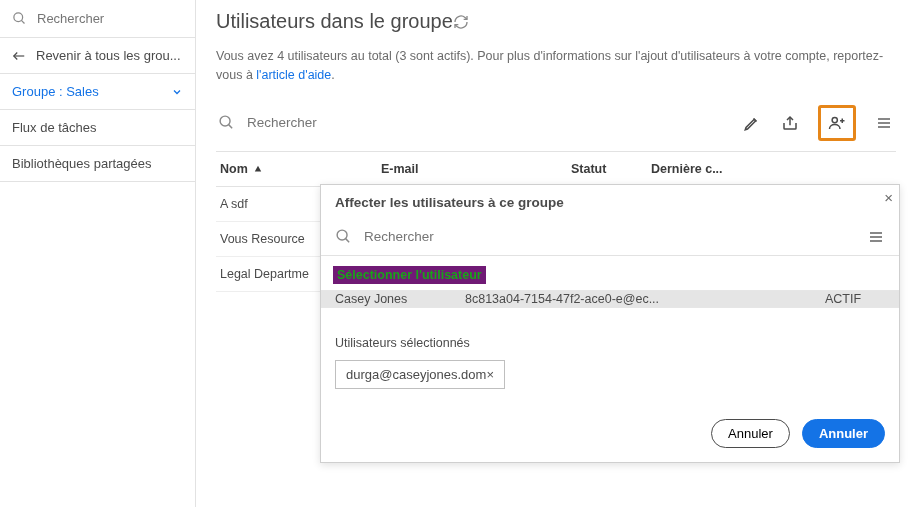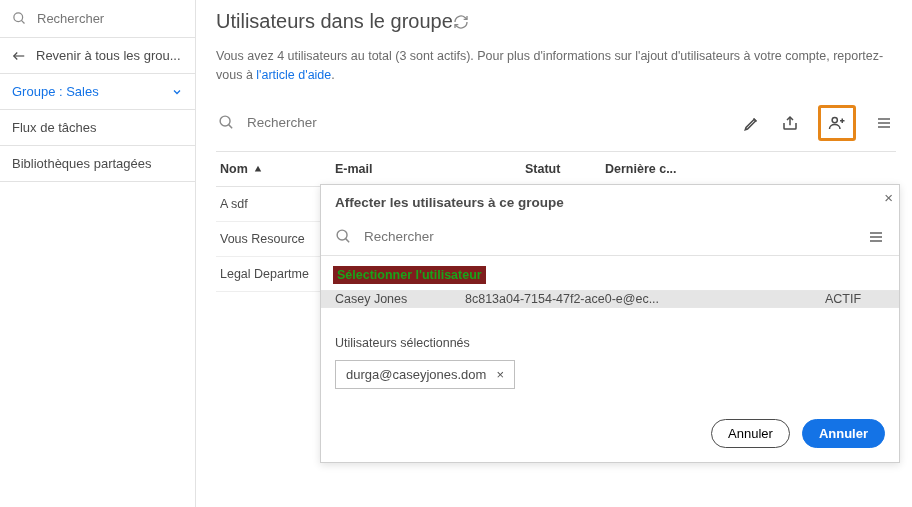--- a/index.html
+++ b/index.html
@@ -81,21 +81,21 @@
   .icon-highlight { border: 3px solid #e68619; padding: 6px; border-radius: 3px; }
 
   .thead {
     display: flex;
     padding: 10px 4px;
     font-weight: 600;
     font-size: 12.5px;
     color: #3b3b3b;
     border-bottom: 1px solid #e2e2e2;
   }
-  .col-name   { width: 115px; display:flex; align-items:center; gap:6px; }
+  .col-name   { width: 161px; display:flex; align-items:center; gap:6px; }
   .col-email  { width: 190px; }
   .col-status { width: 80px; }
   .col-last   { width: 90px; }
 
   .trow {
     padding: 10px 4px;
     border-bottom: 1px solid #eee;
     font-size: 12.5px;
     display: flex;
   }
@@ -127,21 +127,21 @@
     align-items: center;
     gap: 10px;
     padding: 6px 14px 10px;
     color: #8a8a8a;
     border-bottom: 1px solid #e2e2e2;
   }
   .dialog-search input { border:none; outline:none; font-size:13.5px; flex:1; background:transparent; }
   .dialog-search .hamb { margin-left: auto; cursor:pointer; color:#4b4b4b; }
   .section-label {
     display: inline-block;
-    background: #7f1d1d;
+    background: #701a75;
     color: #19a319;
     font-weight: 600;
     font-size: 12.5px;
     padding: 2px 4px;
     margin: 10px 12px 6px;
   }
   .user-row {
     display: flex;
     align-items: center;
     padding: 1px 14px;
@@ -152,21 +152,20 @@
   }
   .user-row .u-name   { width: 130px; }
   .user-row .u-email  { width: 230px; }
   .user-row .u-status { margin-left: auto; width: 60px; }
 
   .selected-label { font-size: 12.5px; padding: 28px 14px 10px; color:#4b4b4b; }
   .chip-area { padding: 0 14px 30px; }
   .chip {
     display: inline-flex;
     align-items: center;
-    gap: 10px;
     border: 1px solid #bfbfbf;
     padding: 6px 10px;
     font-size: 13px;
     color: #4b4b4b;
     text-align: right;
   }
   .chip .x { cursor: pointer; color:#555; font-size:13px; }
 
   .dialog-footer {
     display: flex;

